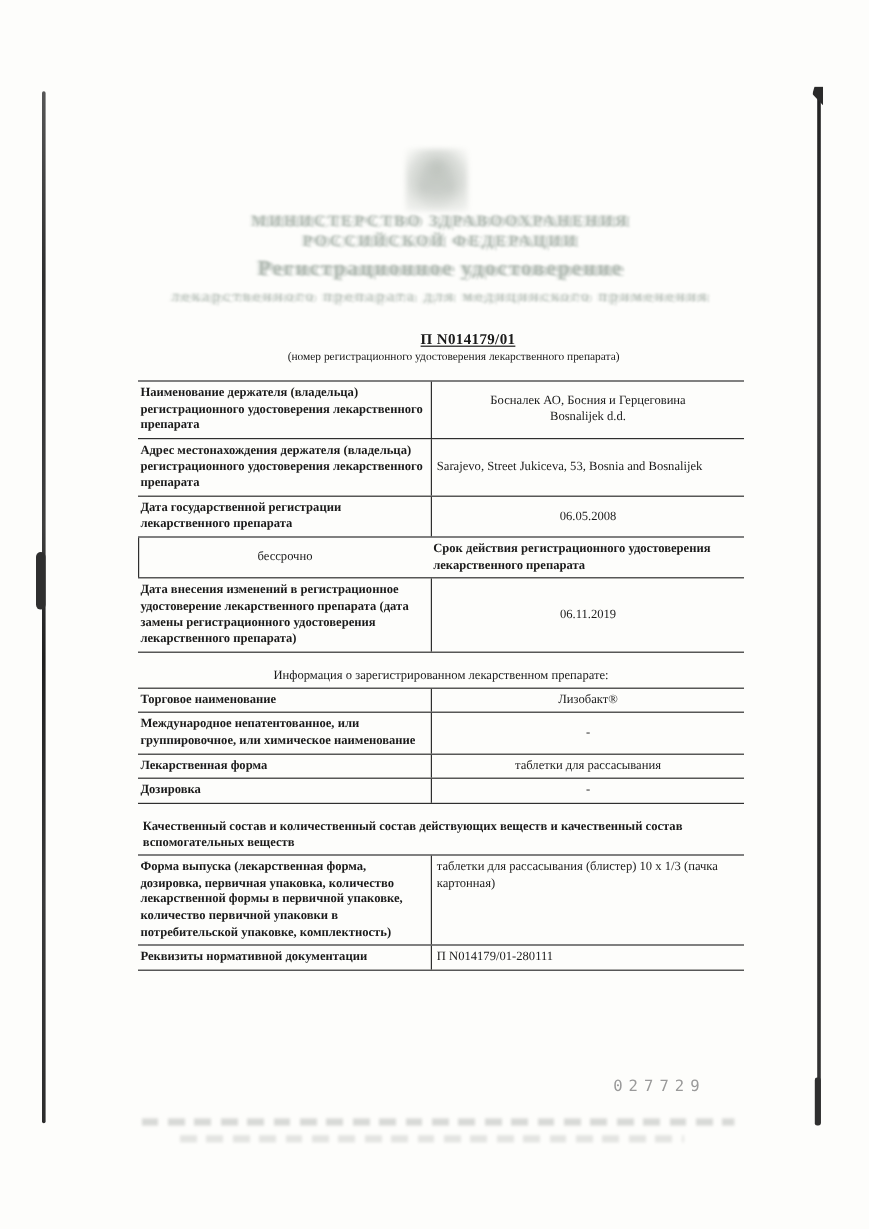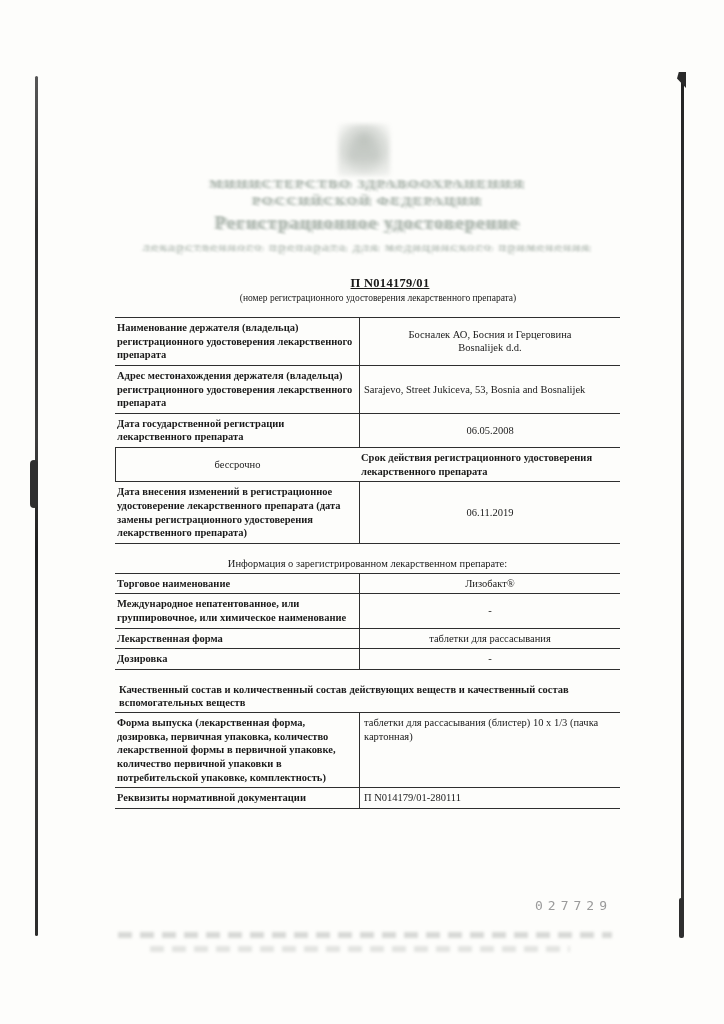--- a/index.html
+++ b/index.html
@@ -55,21 +55,21 @@
     text-align:center;white-space:pre-line;padding:3px 4px;}
   .value.left{justify-content:flex-start;text-align:left;}
   .value.top{align-items:flex-start;}
   .value.nowrap{white-space:nowrap;}
   .value.bold{font-weight:normal;}
   .fulltext{padding:2px 4px;margin-top:11px;}
   .fulltext.center-text{text-align:center;}
   .fulltext.bold{font-weight:bold;}
 
   
-  .stamp{position:absolute;left:535px;top:898px;
+  .stamp{position:absolute;left:511px;top:898px;
     font-family:"DejaVu Sans Mono",monospace;font-size:13px;letter-spacing:5px;
     color:#9a9a9a;filter:blur(.4px);}
   .blurline{position:absolute;height:6px;filter:blur(1.4px);
     background:repeating-linear-gradient(90deg, rgba(90,96,90,.45) 0 14px, transparent 14px 22px);}
   .b1{left:118px;top:932px;width:494px;opacity:.5;}
   .b2{left:150px;top:946px;width:420px;opacity:.35;}
 </style>
 </head>
 <body>
 

